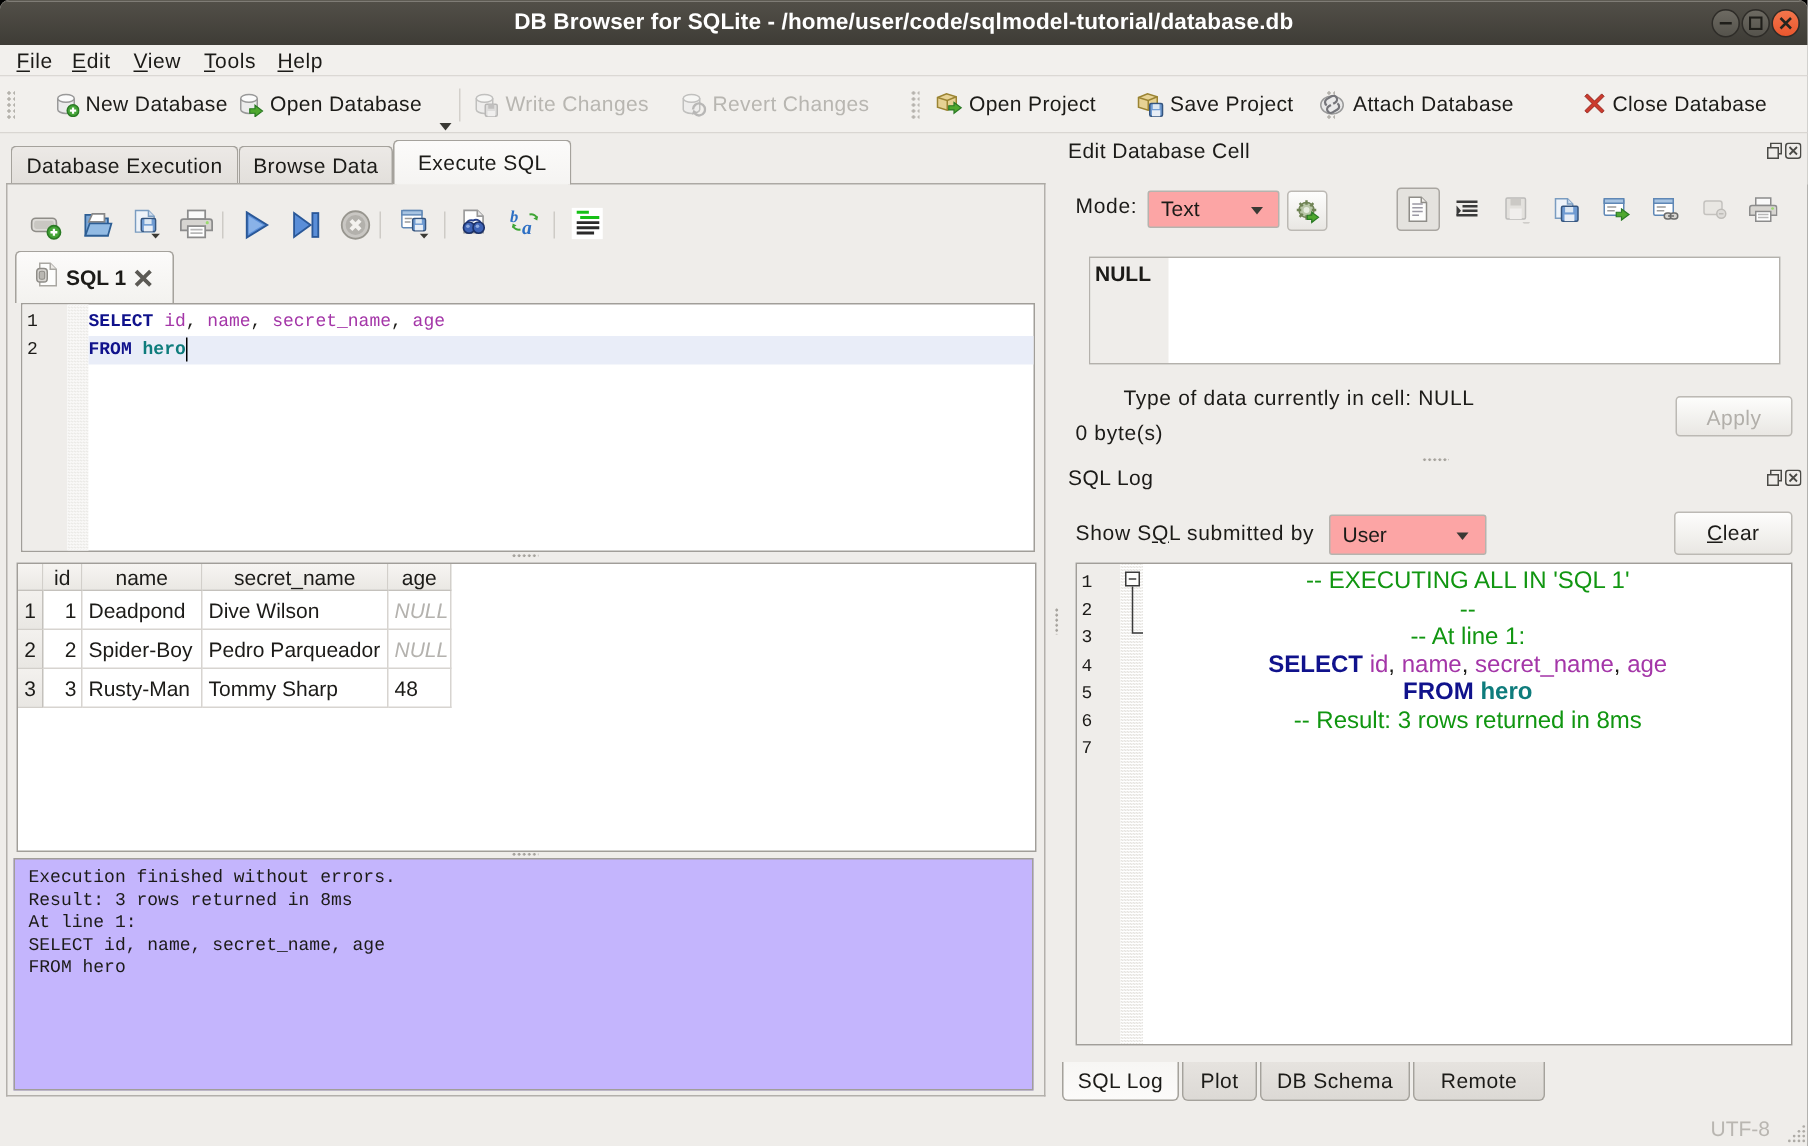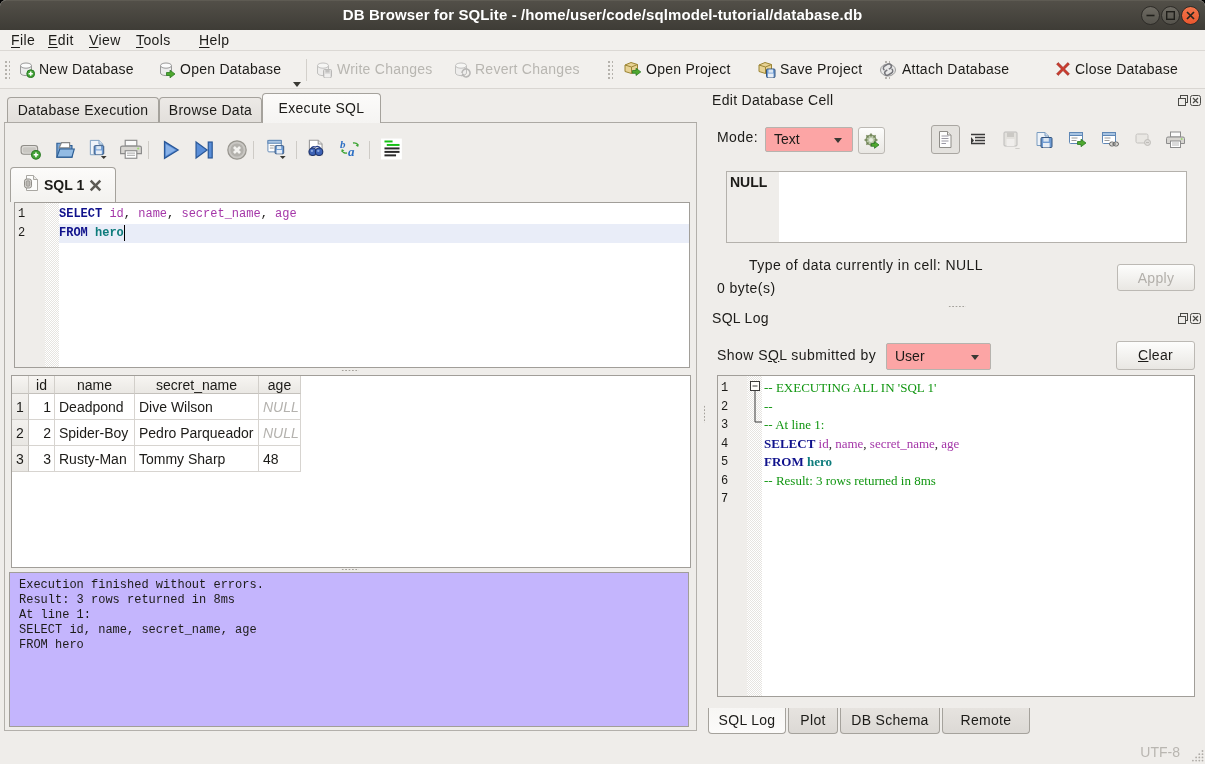--- a/index.html
+++ b/index.html
@@ -95,22 +95,22 @@
 #nullbox { position:absolute; left:29px; top:82px; width:461px; height:72px; border:1px solid #b4b1ac; background:#fff; }
 #nullbox .strip { position:absolute; left:0; top:0; width:52px; height:70px; background:#efedea; }
 #logbox { position:absolute; left:20px; top:286px; width:478px; height:322px; border:1px solid #a19e99; background:#fff; }
 #logbox .gutter { position:absolute; left:0; top:0; width:29px; height:100%; background:#efedea; }
 #logbox .fold { position:absolute; left:29px; top:0; width:15px; height:100%;
   background:#fff;
   background-image:conic-gradient(#e6e4e0 25%, transparent 0 50%, #e6e4e0 0 75%, transparent 0);
   background-size:2px 2px; }
 .loglnum { position:absolute; left:3px; width:24px; font-family:"Liberation Mono",monospace;
   font-size:12px; line-height:18px; color:#1c1b18; }
-.logline { position:absolute; left:46px; right:1px; height:18px; font-family:Liberation Serif, serif;
-  font-size:13px; line-height:18px; white-space:pre; color:#1c1b18; }
+.logline { position:absolute; left:46px; right:1px; height:18px; font-family:Liberation Sans, sans-serif;
+  font-size:16px; line-height:18px; white-space:pre; color:#1c1b18;text-align:center; }
 .carrow { position:absolute; width:0; height:0; border-left:4px solid transparent;
   border-right:4px solid transparent; border-top:5px solid #3a3934; }
 
 .btab { position:absolute; height:26px; letter-spacing:0.3px; background:linear-gradient(#e6e3df,#dcd9d5);
   border:1px solid #a5a29c; border-top:none; border-radius:0 0 4px 4px;
   font-size:14px; color:#1c1b18; text-align:center; line-height:24px; }
 .btab.active { background:linear-gradient(#f7f6f4,#fcfbfa); }
 #utf8 { position:absolute; right:25px; bottom:4px; font-size:14px; color:#b9b6b1; }
 </style>
 </head>
@@ -132,25 +132,25 @@
         <svg width="17" height="17" viewBox="0 0 17 17">
           <path d="M5 5 L12 12 M12 5 L5 12" stroke="#26251f" stroke-width="1.7"></path>
         </svg>
       </div>
   </div>
   <div id="menubar">
     <span style="left:11px;"><u>F</u>ile</span>
     <span style="left:48px;"><u>E</u>dit</span>
     <span style="left:89px;"><u>V</u>iew</span>
     <span style="left:136px;"><u>T</u>ools</span>
-    <span style="left:185px;margin-left:14px;"><u>H</u>elp</span>
+    <span style="left:185px;"><u>H</u>elp</span>
   </div>
   <div id="toolbar">
     <div class="thandle" style="left:4px;"></div>
-    <div class="tbtn" style="left:18px;justify-content:center;">
+    <div class="tbtn" style="left:36px;justify-content:center;">
       <svg width="17" height="17" viewBox="0 0 17 17">
         <path d="M2.5 4.5 v7.5 c0 1.5 2.5 2.6 5.5 2.6 s5.5 -1.1 5.5 -2.6 v-7.5" fill="#ececec" stroke="#999"></path>
         <ellipse cx="8" cy="4.6" rx="5.5" ry="2.6" fill="#fbfbfb" stroke="#999"></ellipse>
         <circle cx="12.7" cy="12.7" r="3.9" fill="#44a437" stroke="#2a7a24"></circle>
         <path d="M12.7 10.6 v4.2 M10.6 12.7 h4.2" stroke="#fff" stroke-width="1.5"></path>
       </svg>New Database</div>
     <div class="tbtn" style="left:158px;">
       <svg width="18" height="17" viewBox="0 0 18 17">
         <path d="M2.5 4.5 v7.5 c0 1.5 2.5 2.6 5.5 2.6 s5.5 -1.1 5.5 -2.6 v-7.5" fill="#ececec" stroke="#999"></path>
         <ellipse cx="8" cy="4.6" rx="5.5" ry="2.6" fill="#fbfbfb" stroke="#999"></ellipse>

